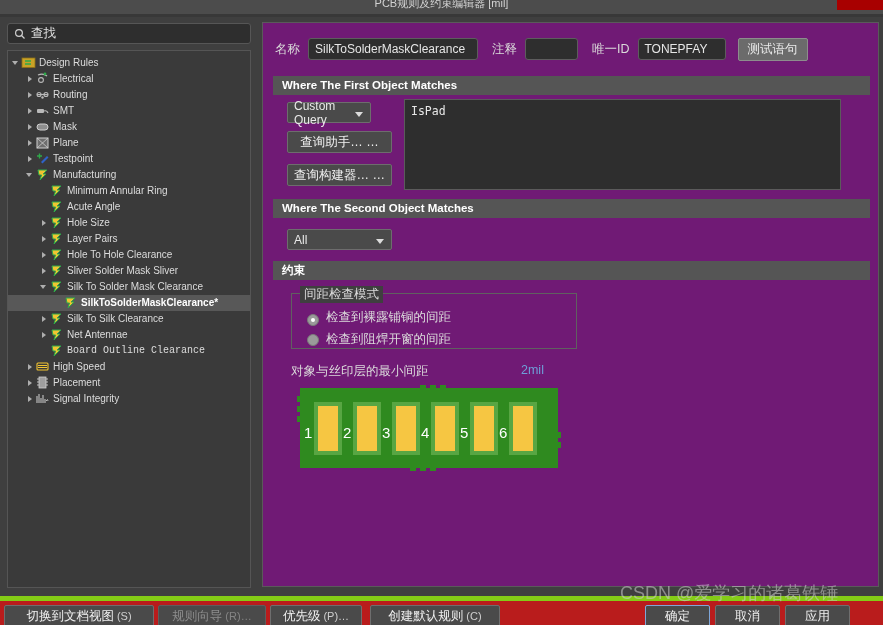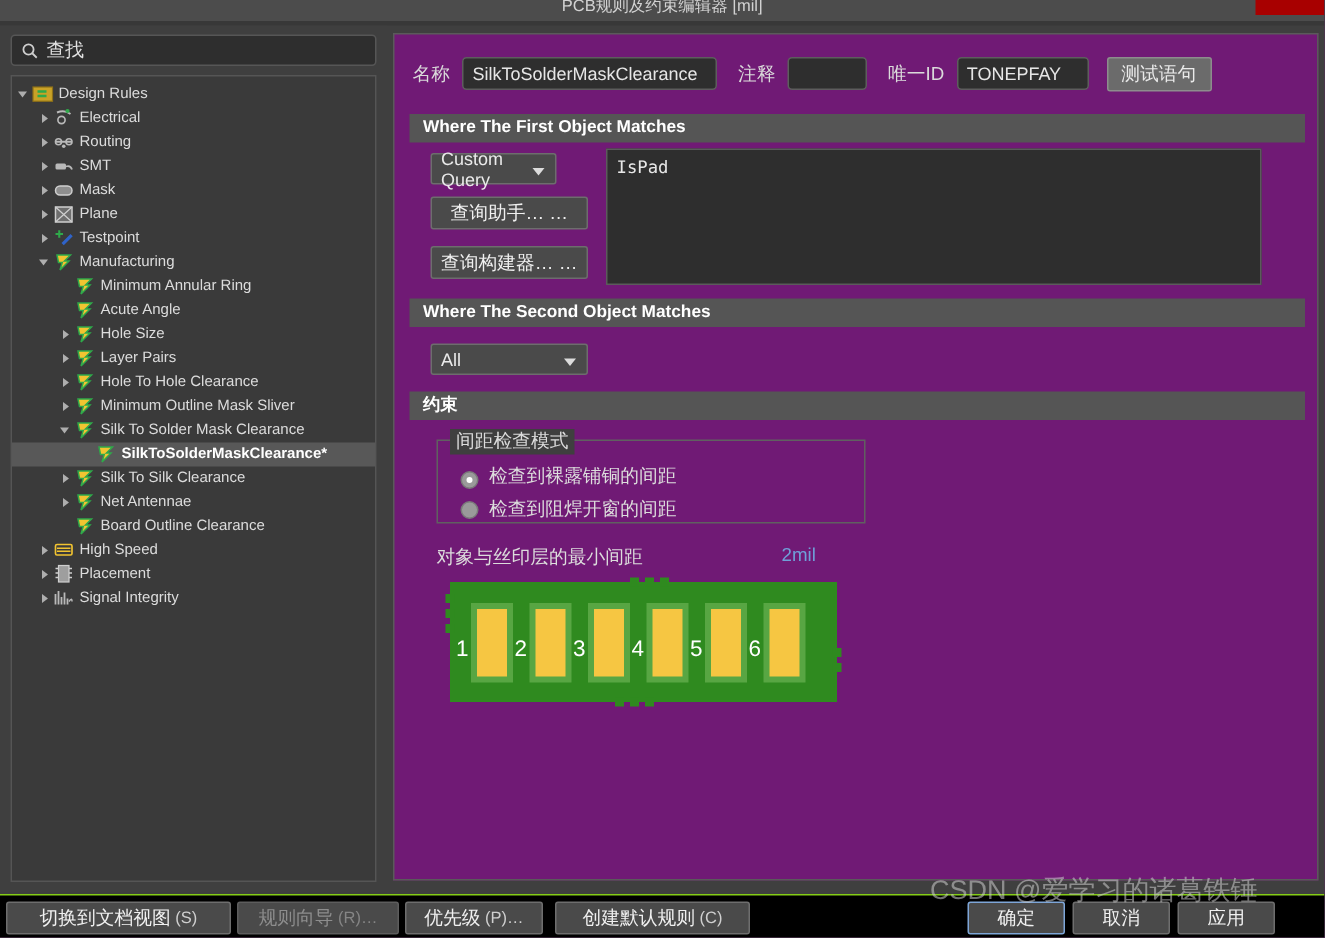--- a/index.html
+++ b/index.html
@@ -166,21 +166,21 @@
     position: absolute; top: 36px; color: #ffffff; font-size: 15px;
     font-family: "Liberation Sans", sans-serif;
   }
   .pcb .edge {
     position: absolute; background: #2f8a1f;
   }
 
   
   .bottombar {
     position: absolute; left: 0; top: 596px; width: 883px; height: 29px;
-    background: #000000; border-top: 1px solid #84cc16;
+    background: #b91c1c; border-top: 5px solid #84cc16;
   }
   .bbtn {
     position: absolute; top: 4px; height: 22px;
     background: #4a4a4a; border: 1px solid #6e6e6e; border-radius: 2px;
     display: flex; align-items: center; justify-content: center;
     color: #f0f0f0; font-size: 12.5px; white-space: nowrap;
   }
   .bbtn.disabled { color: #8d8d8d; border-color: #5d5d5d; }
   .bbtn .mn { font-size: 11px; color: #cfcfcf; margin-left: 3px; }
   .bbtn.disabled .mn { color: #858585; }
@@ -257,34 +257,34 @@
               <path d="M3 3 h9 l-4 4 h3 l-6 6 1.5 -5 h-2.5 z" fill="#f2c431" stroke="#2fa94a" stroke-width="1"></path>
             </svg></span><span class="lbl">Hole Size</span></div>
         <div class="trow" style="padding-left: 32px;"><span class="arrow closed"></span><span class="ico"><svg viewBox="0 0 15 15">
               <path d="M3 3 h9 l-4 4 h3 l-6 6 1.5 -5 h-2.5 z" fill="#f2c431" stroke="#2fa94a" stroke-width="1"></path>
             </svg></span><span class="lbl">Layer Pairs</span></div>
         <div class="trow" style="padding-left: 32px;"><span class="arrow closed"></span><span class="ico"><svg viewBox="0 0 15 15">
               <path d="M3 3 h9 l-4 4 h3 l-6 6 1.5 -5 h-2.5 z" fill="#f2c431" stroke="#2fa94a" stroke-width="1"></path>
             </svg></span><span class="lbl">Hole To Hole Clearance</span></div>
         <div class="trow" style="padding-left: 32px;"><span class="arrow closed"></span><span class="ico"><svg viewBox="0 0 15 15">
               <path d="M3 3 h9 l-4 4 h3 l-6 6 1.5 -5 h-2.5 z" fill="#f2c431" stroke="#2fa94a" stroke-width="1"></path>
-            </svg></span><span class="lbl">Minimum Outline Mask Sliver</span></div>
+            </svg></span><span class="lbl">Sliver Solder Mask Sliver</span></div>
         <div class="trow" style="padding-left: 32px;"><span class="arrow open"></span><span class="ico"><svg viewBox="0 0 15 15">
               <path d="M3 3 h9 l-4 4 h3 l-6 6 1.5 -5 h-2.5 z" fill="#f2c431" stroke="#2fa94a" stroke-width="1"></path>
             </svg></span><span class="lbl">Silk To Solder Mask Clearance</span></div>
         <div class="trow sel" style="padding-left: 46px;"><span class="arrow "></span><span class="ico"><svg viewBox="0 0 15 15">
               <path d="M3 3 h9 l-4 4 h3 l-6 6 1.5 -5 h-2.5 z" fill="#f2c431" stroke="#2fa94a" stroke-width="1"></path>
             </svg></span><span class="lbl">SilkToSolderMaskClearance*</span></div>
         <div class="trow" style="padding-left: 32px;"><span class="arrow closed"></span><span class="ico"><svg viewBox="0 0 15 15">
               <path d="M3 3 h9 l-4 4 h3 l-6 6 1.5 -5 h-2.5 z" fill="#f2c431" stroke="#2fa94a" stroke-width="1"></path>
             </svg></span><span class="lbl">Silk To Silk Clearance</span></div>
         <div class="trow" style="padding-left: 32px;"><span class="arrow closed"></span><span class="ico"><svg viewBox="0 0 15 15">
               <path d="M3 3 h9 l-4 4 h3 l-6 6 1.5 -5 h-2.5 z" fill="#f2c431" stroke="#2fa94a" stroke-width="1"></path>
             </svg></span><span class="lbl">Net Antennae</span></div>
-        <div class="trow" style="padding-left: 32px;"><span class="arrow "></span><span class="ico"><svg viewBox="0 0 15 15">
+        <div class="trow" style="padding-left: 32px; font-family: Liberation Mono, monospace;"><span class="arrow "></span><span class="ico"><svg viewBox="0 0 15 15">
               <path d="M3 3 h9 l-4 4 h3 l-6 6 1.5 -5 h-2.5 z" fill="#f2c431" stroke="#2fa94a" stroke-width="1"></path>
             </svg></span><span class="lbl">Board Outline Clearance</span></div>
         <div class="trow" style="padding-left: 18px;"><span class="arrow closed"></span><span class="ico"><svg viewBox="0 0 15 15">
               <rect x="2" y="4" width="11" height="7" rx="1" fill="none" stroke="#f2c431" stroke-width="1.1"></rect>
               <path d="M3 6.5 h9 M3 8.5 h9" stroke="#f2c431" stroke-width="1"></path>
             </svg></span><span class="lbl">High Speed</span></div>
         <div class="trow" style="padding-left: 18px;"><span class="arrow closed"></span><span class="ico"><svg viewBox="0 0 15 15">
               <rect x="4" y="2" width="7" height="11" fill="#9e9e9e" stroke="#cfcfcf" stroke-width="0.8"></rect>
               <path d="M4 4 h-2 M4 7 h-2 M4 10 h-2 M11 4 h2 M11 7 h2 M11 10 h2" stroke="#cfcfcf" stroke-width="0.9"></path>
             </svg></span><span class="lbl">Placement</span></div>

